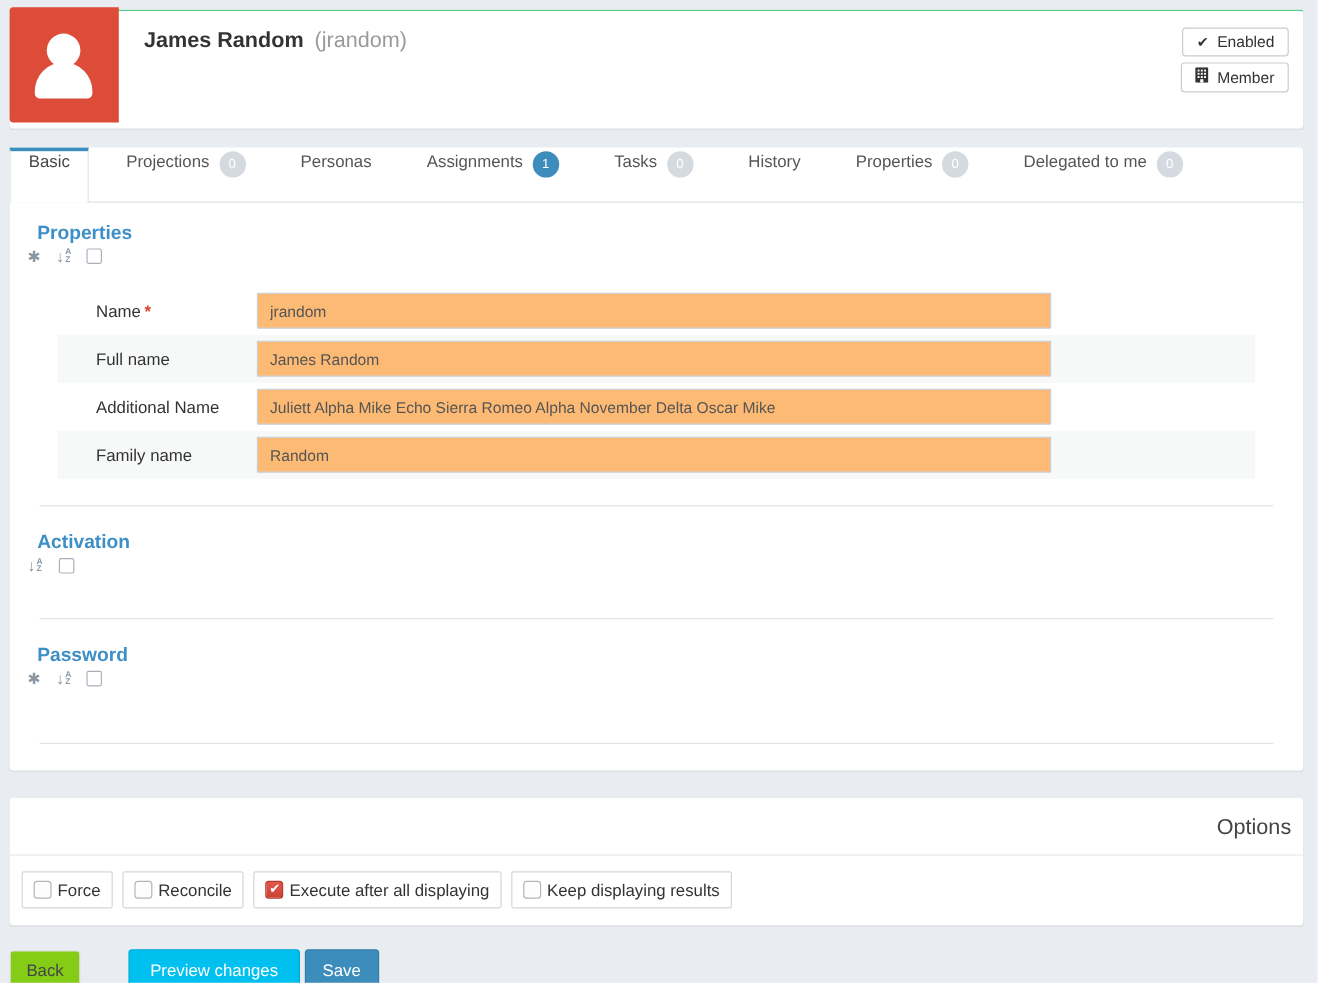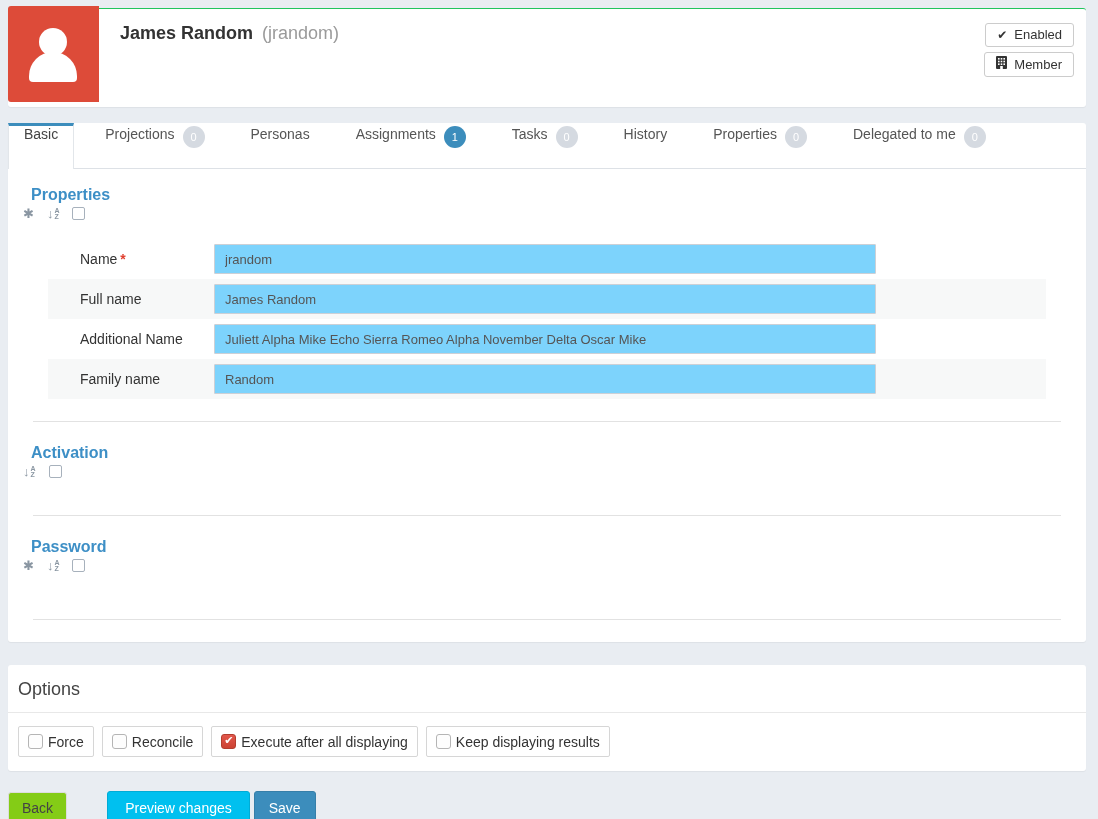--- a/index.html
+++ b/index.html
@@ -113,33 +113,34 @@
   .form-row label {
     width: 166px; padding-left: 32px;
     font-size: 14px; color: #333;
   }
   .req { color: #e0402f; font-weight: bold; margin-left: 3px; }
   .form-row input {
     width: 662px; height: 30px;
     border: 1px solid #ccd0d6; border-radius: 1px;
     padding: 0 10px; font-size: 13px; color: #555;
     font-family: "Liberation Sans", sans-serif;
-    outline: none; background: #7dd3fc;
+    outline: none; background: #fdba74;
   }
   hr.sep { border: none; border-top: 1px solid #e2e2e2; }
   hr.m1 { margin: 22px 10px 20px 10px; }
   hr.m2 { margin: 36px 10px 20px 10px; }
   hr.m3 { margin: 46px 10px 0 10px; }
 
   
   .options-panel { margin-top: 23px; }
   .options-header {
     padding: 14px 10px 12px 10px;
     font-size: 18px; color: #444;
     border-bottom: 1px solid #e8e8e8;
+    text-align: right;
   }
   .options-body { padding: 13px 10px 14px 10px; display: flex; gap: 8px; }
   .opt-box {
     display: inline-flex; align-items: center;
     border: 1px solid #d6d6d6; border-radius: 2px;
     background: #fff; padding: 6px 9px; height: 31px;
     font-size: 14px; color: #333; cursor: pointer;
   }
   .opt-check {
     width: 15px; height: 15px; border-radius: 3px;

